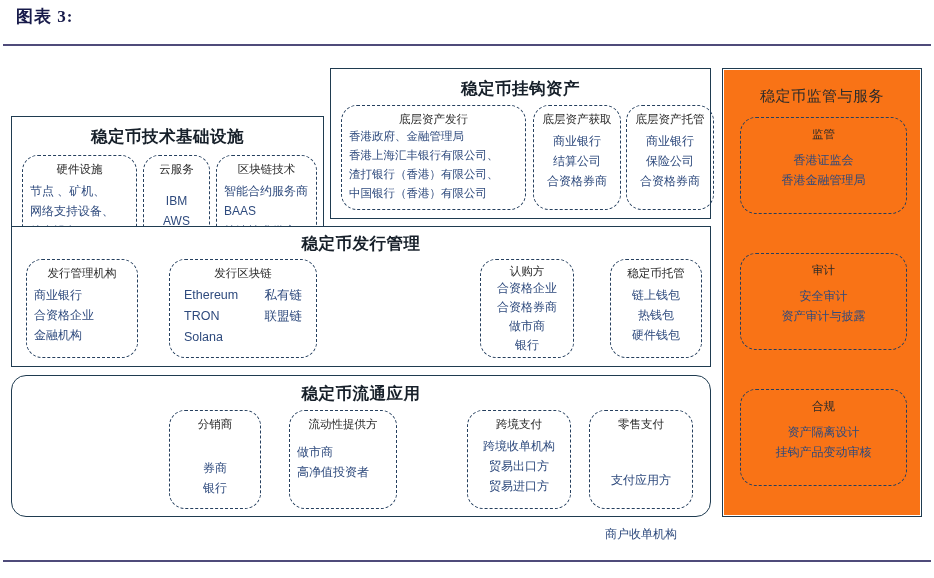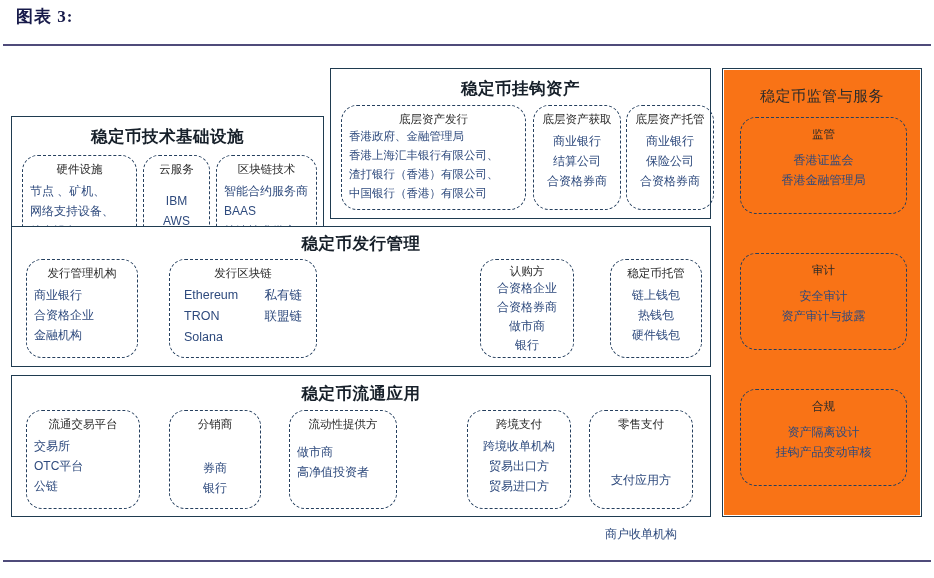--- a/index.html
+++ b/index.html
@@ -226,29 +226,23 @@
     </div>
 
     <div class="node" style="left:598px; top:32px; width:92px; height:99px;">
       <div class="node-title">稳定币托管</div>
       <div class="node-item">链上钱包</div>
       <div class="node-item">热钱包</div>
       <div class="node-item">硬件钱包</div>
     </div>
   </div>
 
-  <div class="panel" style="left:11px; top:329px; width:700px; height:142px;">
+  <div class="panel" style="left:11px; top:329px; width:700px; height:142px;border-radius:15px;">
     <div class="panel-title" style="top:7px;">稳定币流通应用</div>
 
-    <div class="node left-align" style="left:14px; top:34px; width:114px; height:99px;">
-      <div class="node-title">流通交易平台</div>
-      <div class="node-item">交易所</div>
-      <div class="node-item">OTC平台</div>
-      <div class="node-item">公链</div>
-    </div>
 
     <div class="node" style="left:157px; top:34px; width:92px; height:99px;">
       <div class="node-title">分销商</div>
       <div class="node-item" style="margin-top:22px;">券商</div>
       <div class="node-item">银行</div>
     </div>
 
     <div class="node left-align" style="left:277px; top:34px; width:108px; height:99px;">
       <div class="node-title">流动性提供方</div>
       <div class="node-item" style="margin-top:6px;">做市商</div>

